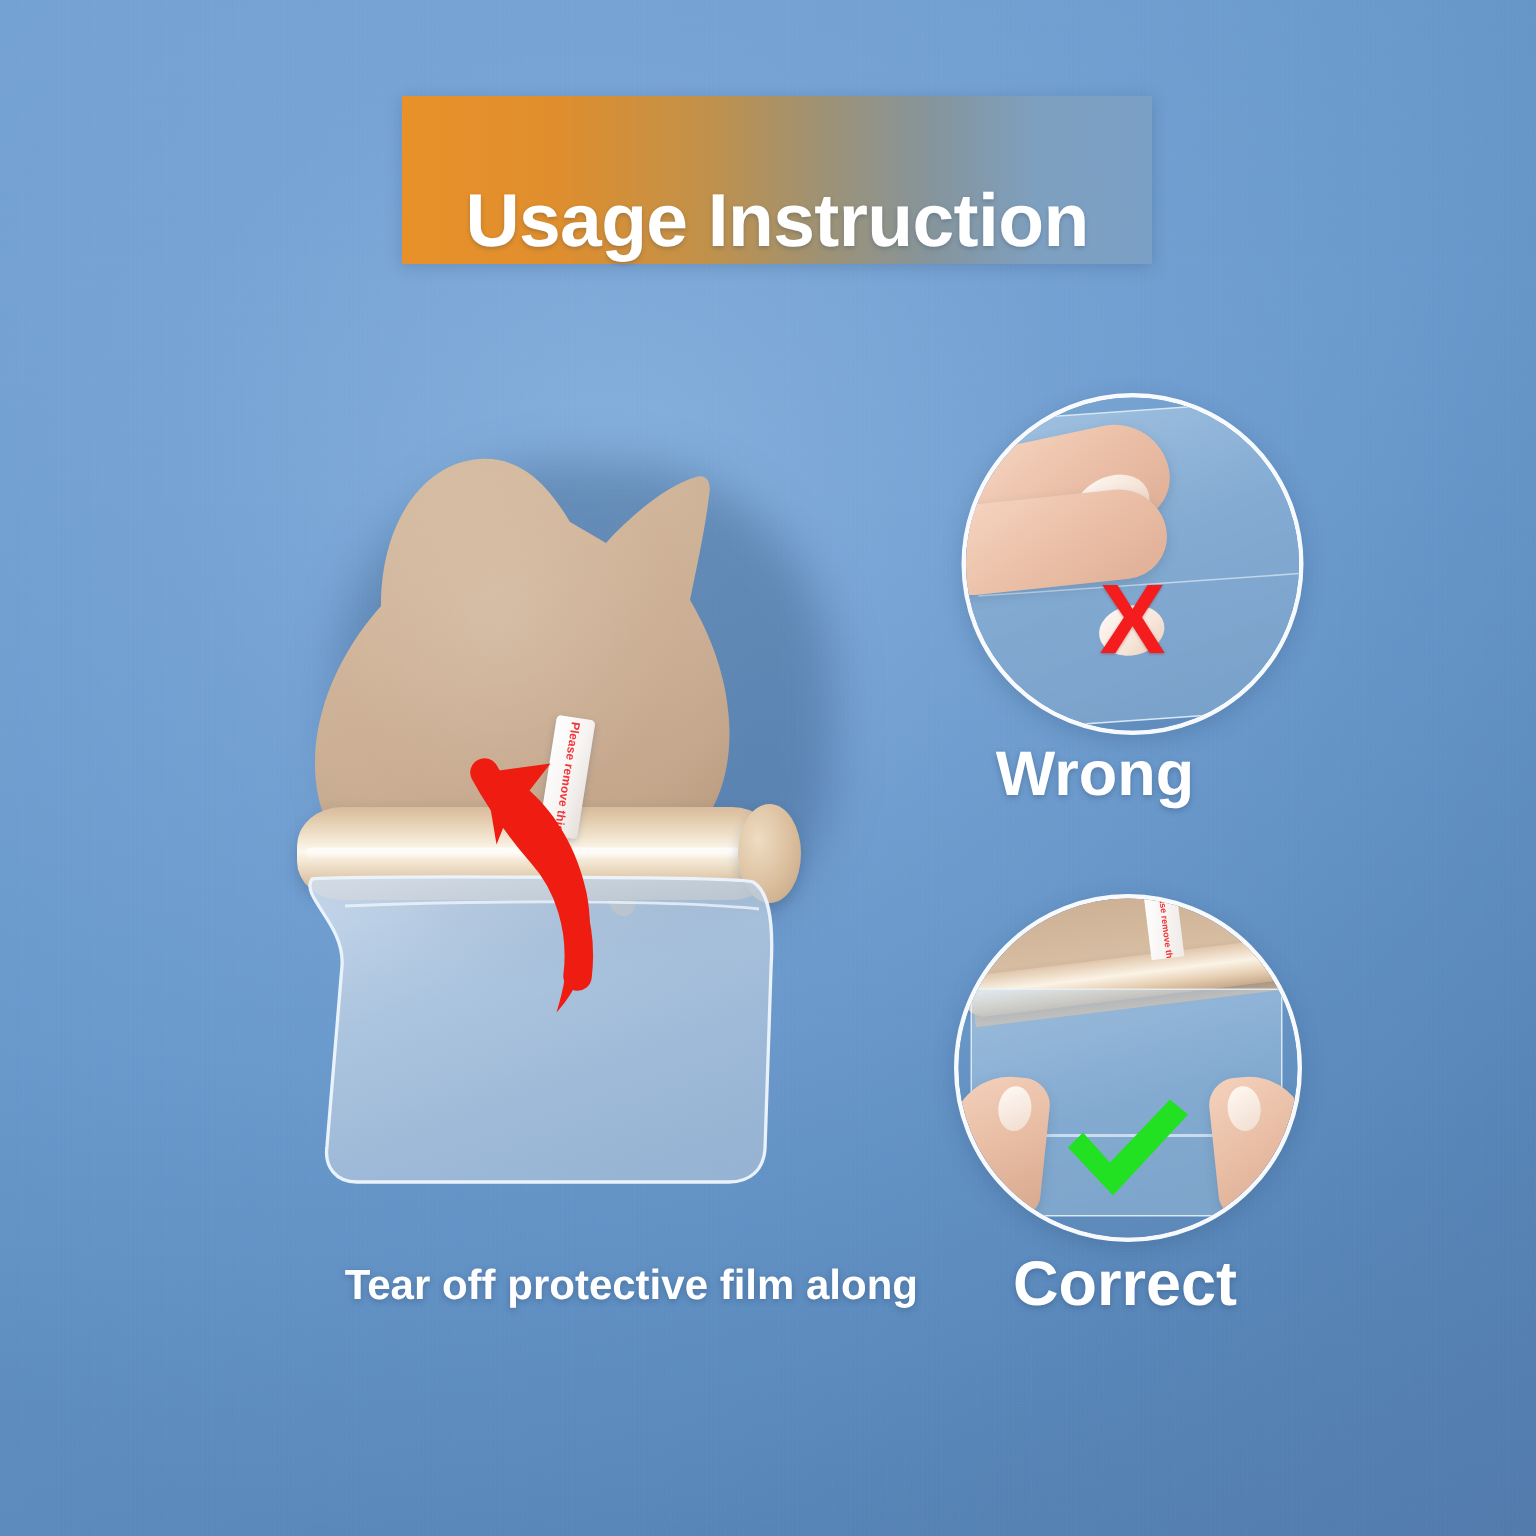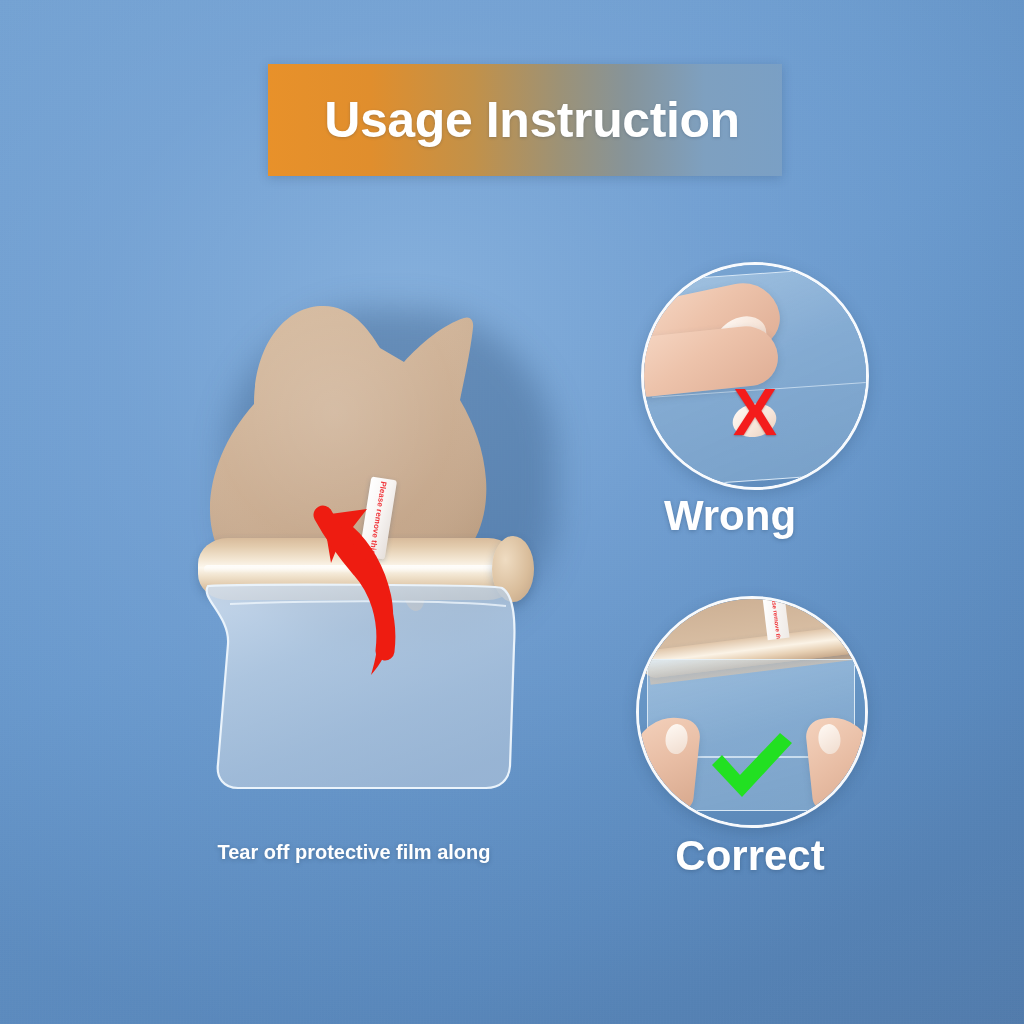--- a/index.html
+++ b/index.html
@@ -49,24 +49,23 @@
     height: 112px;
     background: linear-gradient(90deg,
         #e8912a 0%,
         #e08e2d 20%,
         #c29149 40%,
         #9c9277 57%,
         #86949a 70%,
         #7ea0c0 85%,
         rgba(126,160,192,0.72) 100%);
     display: flex;
-    align-items: center;
+    align-items: flex-end;
     justify-content: center;
     box-shadow: 0 2px 10px rgba(30,60,95,0.22);
-    padding-left: 14px;
   }
   #title-banner .title-text {
     color: #ffffff;
     font-size: 50px;
     font-weight: bold;
     letter-spacing: -0.4px;
     text-shadow: 0 1px 3px rgba(40,60,90,0.28);
     white-space: nowrap;
   }
 
@@ -184,23 +183,23 @@
     height: 200px;
   }
   .red-arrow svg { display: block; width: 100%; height: 100%; }
 
   
   #product-caption {
     position: absolute;
     left: 96px;
     top: 840px;
     width: 516px;
-    text-align: center;
+    text-align: right;
     color: #ffffff;
-    font-size: 20px;
+    font-size: 28px;
     font-weight: bold;
     line-height: 1.24;
     text-shadow: 0 1px 4px rgba(35,62,94,0.35);
   }
   #product-caption .cap-line { display: block; }
 
   
   .detail-circle {
     position: absolute;
     border-radius: 50%;

